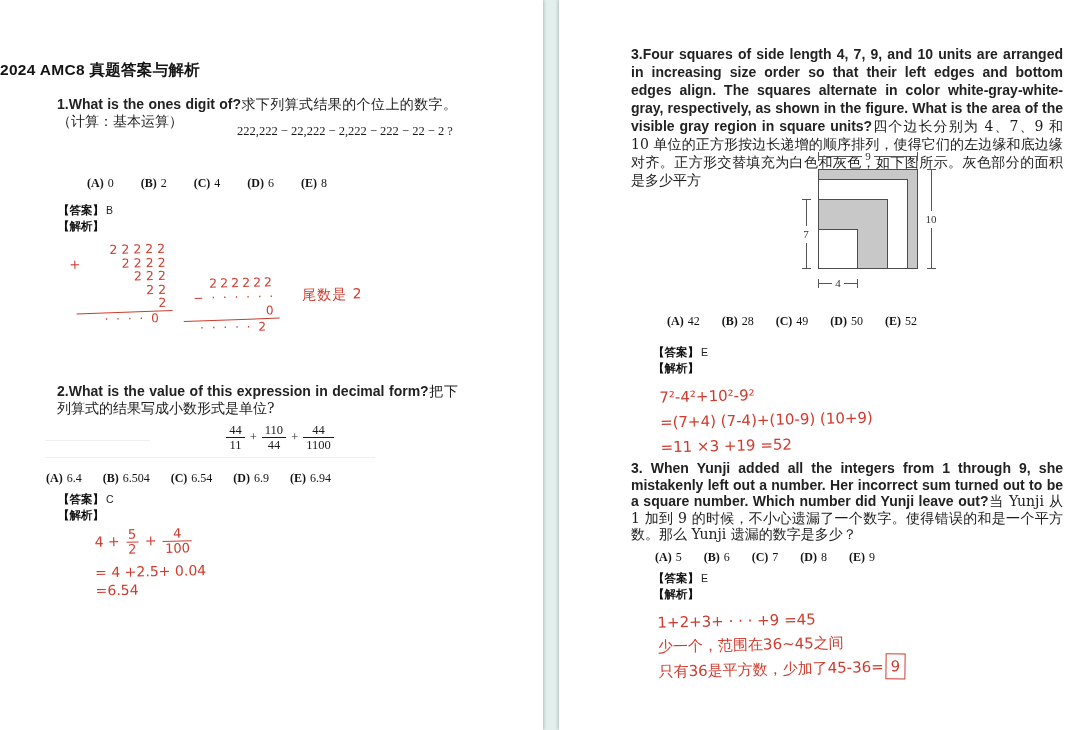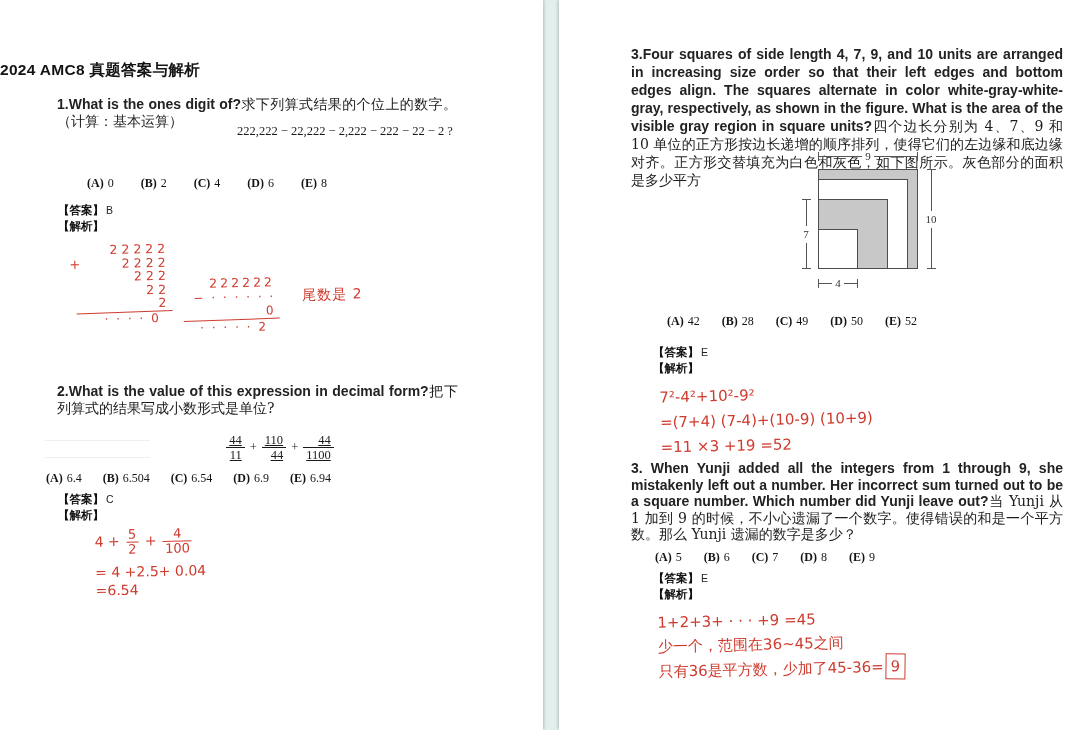--- a/index.html
+++ b/index.html
@@ -20,21 +20,21 @@
   .qtext{position:absolute;font-size:14px;line-height:17px;color:#262626;text-align:justify;}
   .qtext .en{font-weight:700;color:#222;}
   .qtext .zh{font-weight:400;font-family:"DejaVu Serif",serif;color:#1c1c1c;}
 
   .mathline{
     position:absolute;text-align:center;
     font-family:"Liberation Serif",serif;font-size:12.5px;color:#1a1a1a;
     background:#fff;
   }
 
-  .frac{display:inline-block;vertical-align:middle;text-align:right;line-height:1.15;margin:10px 2px;text-decoration:underline;}
+  .frac{display:inline-block;vertical-align:middle;text-align:center;line-height:1.15;margin:0 2px;}
   .frac .num{display:block;border-bottom:1px solid #1a1a1a;padding:0 3px;}
   .frac .den{display:block;padding:0 3px;}
   .fracop{display:inline-block;vertical-align:middle;margin:0 3px;}
 
   .optrow{position:absolute;display:flex;font-family:"Liberation Serif",serif;font-size:12px;color:#141414;}
   .opt{display:flex;gap:4px;white-space:nowrap;}
   .olabel{font-weight:700;}
 
   .tagline{
     position:absolute;font-family:"DejaVu Serif",serif;

